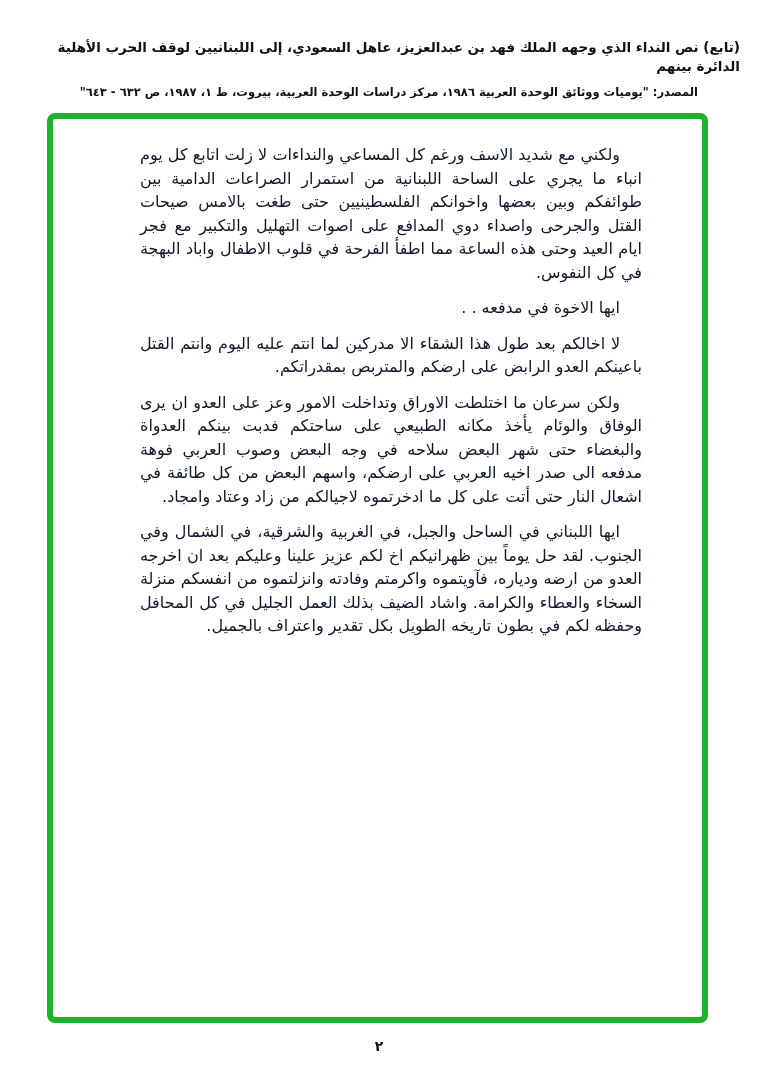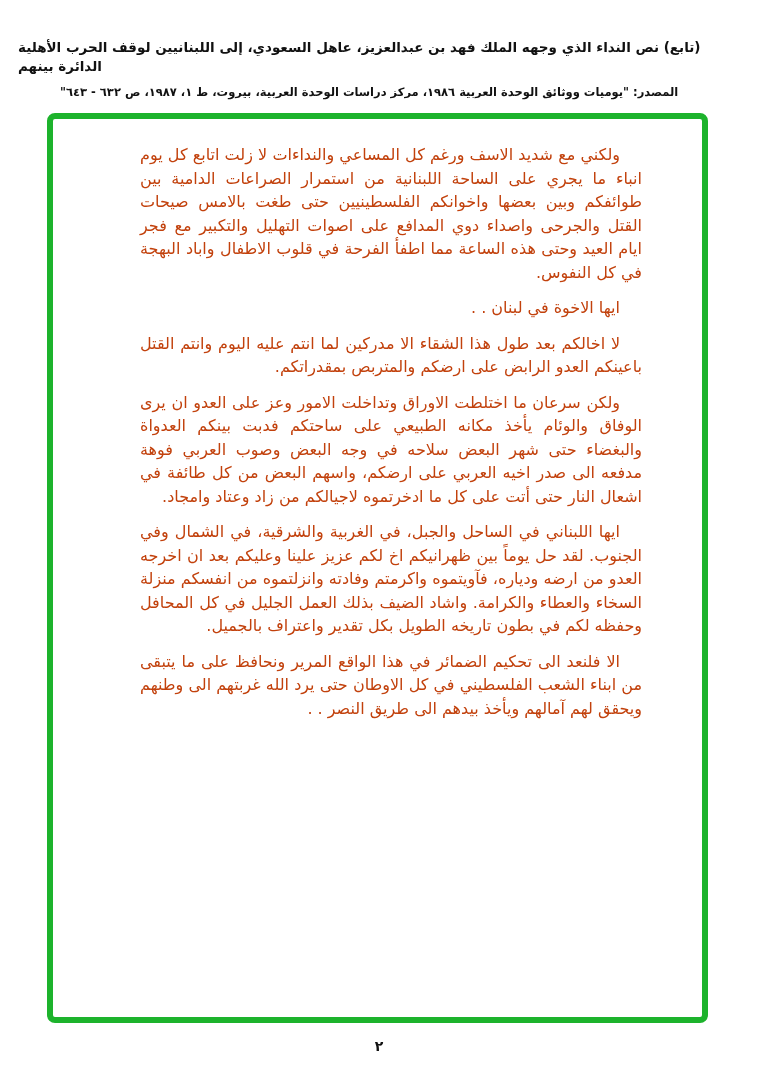--- a/index.html
+++ b/index.html
@@ -15,21 +15,21 @@
     font-family: "DejaVu Sans", sans-serif;
     color: #111111;
     overflow: hidden;
   }
   .doc-header {
     position: absolute;
     top: 38px;
     left: 0;
     width: 758px;
     direction: rtl;
-    text-align: left;
+    text-align: right;
   }
   .doc-header .title {
     font-size: 13.5px;
     font-weight: bold;
     line-height: 1.4;
     padding: 0 18px;
   }
   .doc-header .source {
     margin-top: 9px;
     font-size: 11.5px;
@@ -49,21 +49,21 @@
   }
   .doc-body {
     position: absolute;
     left: 140px;
     top: 143px;
     width: 502px;
     direction: rtl;
     text-align: justify;
     font-size: 16px;
     line-height: 23.5px;
-    color: #c2410c;
+    color: #0f172a;
   }
   .doc-body p {
     margin: 0 0 12px 0;
     text-indent: 22px;
   }
   .doc-body p.short-line {
     text-align: right;
   }
   .page-number {
     position: absolute;
@@ -83,22 +83,21 @@
 
   <div class="doc-header">
     <div class="title">(تابع) نص النداء الذي وجهه الملك فهد بن عبدالعزيز، عاهل السعودي، إلى اللبنانيين لوقف الحرب الأهلية الدائرة بينهم</div>
     <div class="source">المصدر:  "يوميات ووثائق الوحدة العربية ١٩٨٦، مركز دراسات الوحدة العربية، بيروت، ط ١، ١٩٨٧، ص ٦٣٢ - ٦٤٣"</div>
   </div>
 
   <div class="green-box"></div>
 
   <div class="doc-body">
     <p>ولكني مع شديد الاسف ورغم كل المساعي والنداءات لا زلت اتابع كل يوم انباء ما يجري على الساحة اللبنانية من استمرار الصراعات الدامية بين طوائفكم وبين بعضها واخوانكم الفلسطينيين حتى طغت بالامس صيحات القتل والجرحى واصداء دوي المدافع على اصوات التهليل والتكبير مع فجر ايام العيد وحتى هذه الساعة مما اطفأ الفرحة في قلوب الاطفال واباد البهجة في كل النفوس.</p>
-    <p class="short-line">ايها الاخوة في لبنان . .</p>
+    <p class="short-line">ايها الاخوة في مدفعه . .</p>
     <p>لا اخالكم بعد طول هذا الشقاء الا مدركين لما انتم عليه اليوم وانتم القتل باعينكم العدو الرابض على ارضكم والمتربص بمقدراتكم.</p>
     <p>ولكن سرعان ما اختلطت الاوراق وتداخلت الامور وعز على العدو ان يرى الوفاق والوئام يأخذ مكانه الطبيعي على ساحتكم فدبت بينكم العدواة والبغضاء حتى شهر البعض سلاحه في وجه البعض وصوب العربي فوهة مدفعه الى صدر اخيه العربي على ارضكم، واسهم البعض من كل طائفة في اشعال النار حتى أتت على كل ما ادخرتموه لاجيالكم من زاد وعتاد وامجاد.</p>
     <p>ايها اللبناني في الساحل والجبل، في الغربية والشرقية، في الشمال وفي الجنوب. لقد حل يوماً بين ظهرانيكم اخ لكم عزيز علينا وعليكم بعد ان اخرجه العدو من ارضه ودياره، فآويتموه واكرمتم وفادته وانزلتموه من انفسكم منزلة السخاء والعطاء والكرامة. واشاد الضيف بذلك العمل الجليل في كل المحافل وحفظه لكم في بطون تاريخه الطويل بكل تقدير واعتراف بالجميل.</p>
-    <p>الا فلنعد الى تحكيم الضمائر في هذا الواقع المرير ونحافظ على ما يتبقى من ابناء الشعب الفلسطيني في كل الاوطان حتى يرد الله غربتهم الى وطنهم ويحقق لهم آمالهم ويأخذ بيدهم الى طريق النصر . .</p>
   </div>
 
   <div class="page-number">٢</div>
 
 </div>
 
 </body></html>

